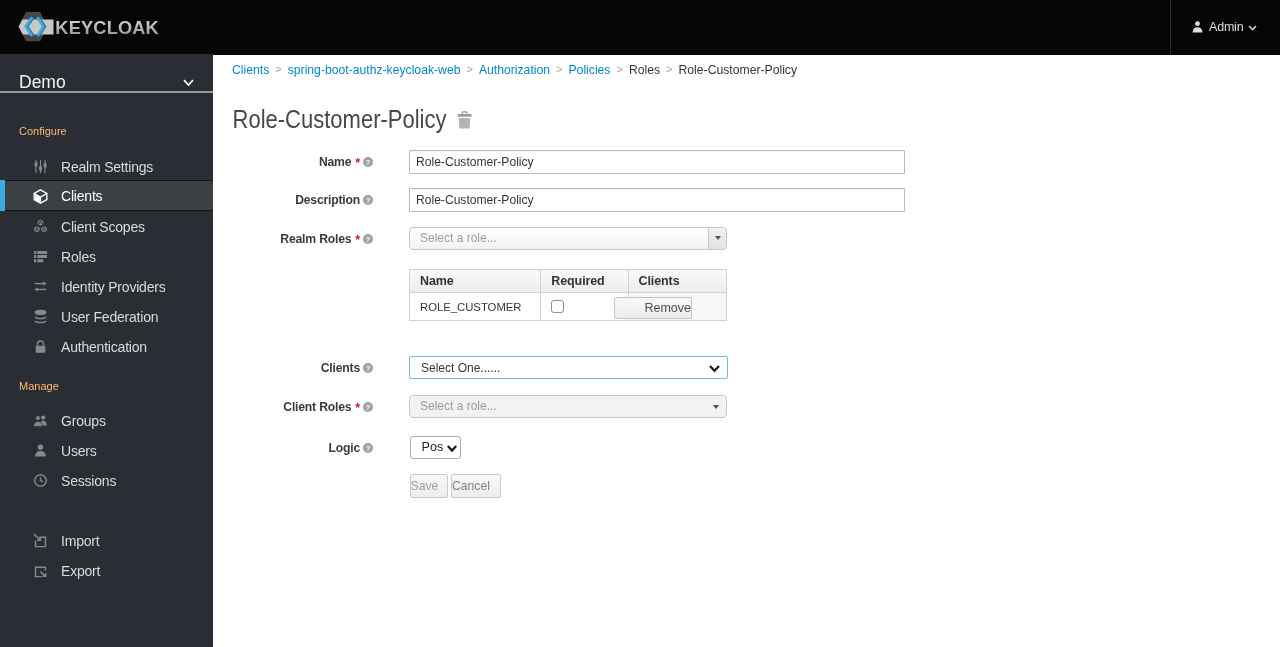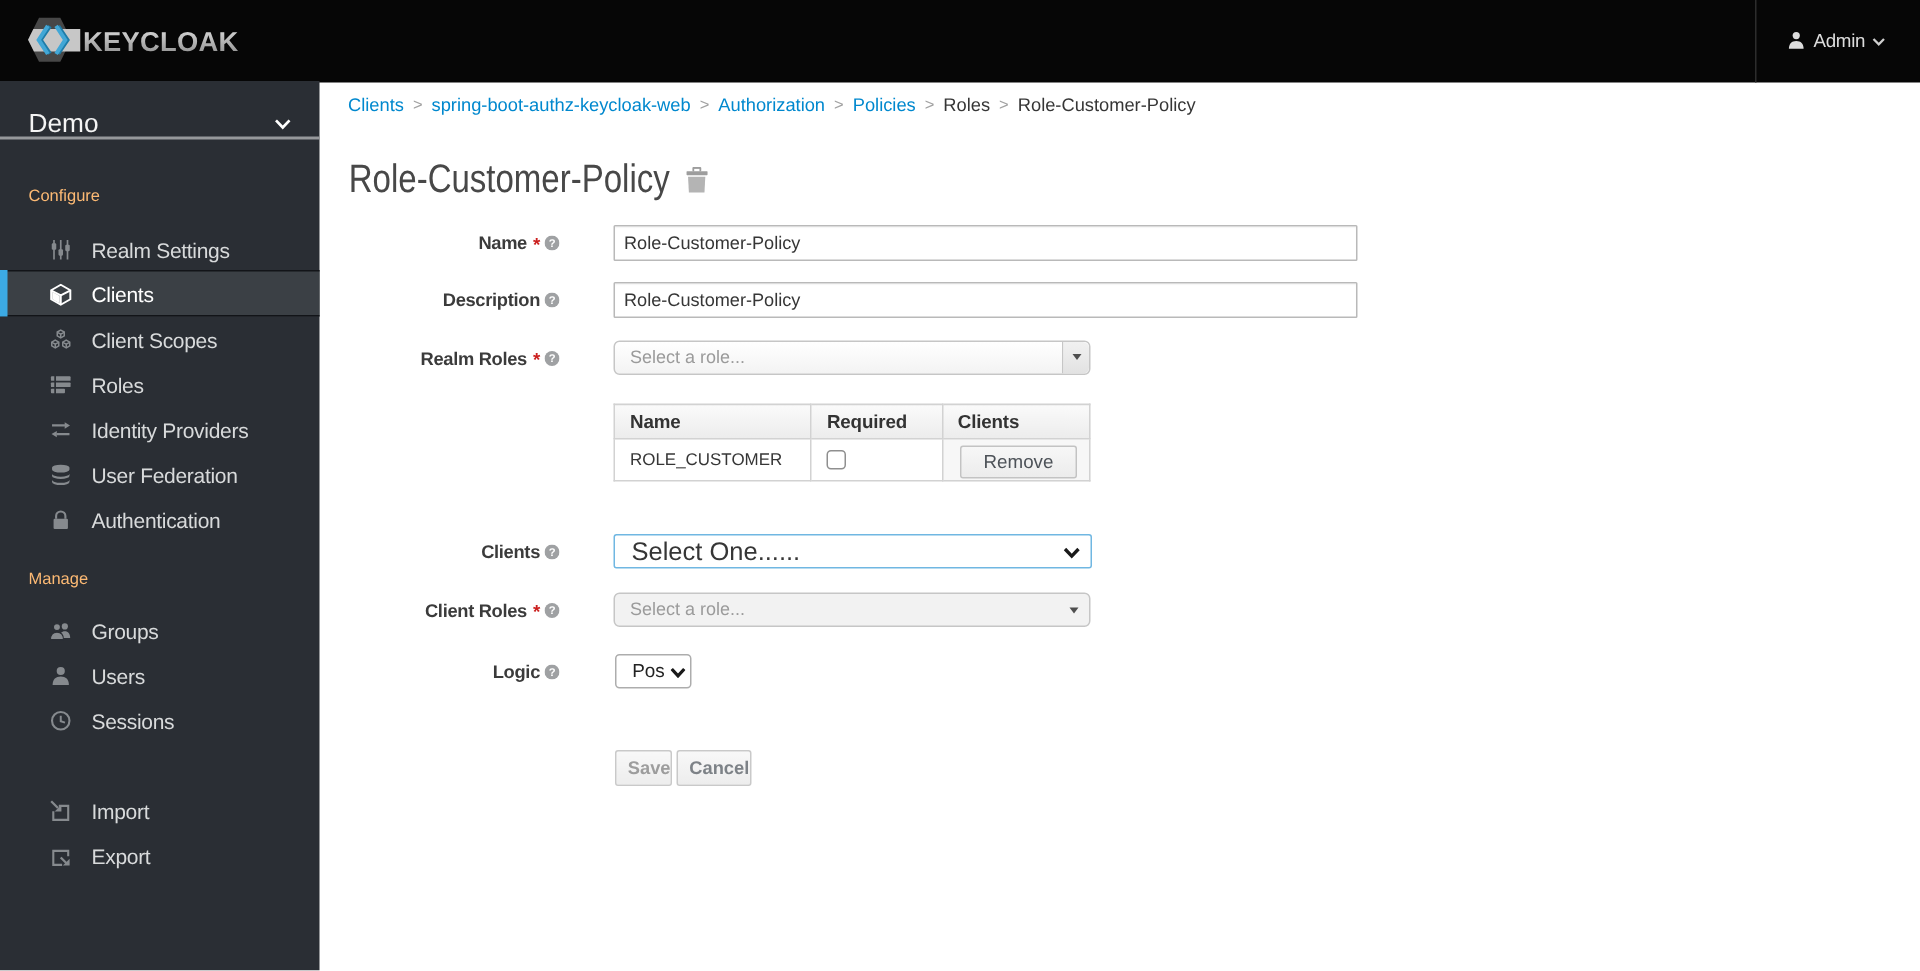--- a/index.html
+++ b/index.html
@@ -31,28 +31,28 @@
 .txtin{position:absolute;left:409px;width:496px;height:24px;border:1px solid #b9b9b9;border-radius:1px;font-size:12.1px;color:#363636;line-height:22px;padding-left:6px;background:#fff;box-shadow:inset 0 1px 1px rgba(0,0,0,.04)}
 .sel2{position:absolute;left:409px;width:318px;height:23px;border:1px solid #c6c6c6;border-radius:4px;background:linear-gradient(#fff,#f3f3f3);font-size:12px;color:#9b9b9b;line-height:21px;padding-left:10px}
 .sel2 .btn{position:absolute;right:0;top:0;width:18px;height:21px;border-left:1px solid #c6c6c6;border-radius:0 4px 4px 0;background:linear-gradient(#f1f1f1,#e2e2e2)}
 .sel2 .tri{position:absolute;right:6px;top:8px;width:0;height:0;border-left:3.5px solid transparent;border-right:3.5px solid transparent;border-top:4.5px solid #4f4f4f}
 .sel2.dis{background:#f2f2f2}
 
 #rtable{position:absolute;left:409px;top:269px;width:318px;border-collapse:collapse}
 #rtable th{height:23px;background:linear-gradient(#fafafa,#ececec);border:1px solid #d2d2d2;font-size:12.5px;letter-spacing:-0.1px;color:#333;text-align:left;padding-left:10px;font-weight:bold}
 #rtable td{height:28px;border:1px solid #d2d2d2;font-size:11.3px;color:#363636;padding-left:10px}
 #cbx{position:absolute;left:551px;top:300px;width:13px;height:13px;border:1px solid #8f8f8f;border-radius:3px;background:#fff}
-#removebtn{position:absolute;left:640px;top:297px;width:78px;height:21.5px;border:1px solid #c3c3c3;border-radius:2px;background:linear-gradient(#f7f7f7,#ececec);font-size:12.5px;color:#4d5258;text-align:center;line-height:20px}
-
-#clientsel{position:absolute;left:409px;top:355.5px;width:318.5px;height:23.5px;border:1px solid #70b7e2;border-radius:2px;background:#fff;font-size:17px;color:#363636;line-height:22px;padding-left:11px}
+#removebtn{position:absolute;left:614px;top:297px;width:78px;height:21.5px;border:1px solid #c3c3c3;border-radius:2px;background:linear-gradient(#f7f7f7,#ececec);font-size:12.5px;color:#4d5258;text-align:right;line-height:20px}
+
+#clientsel{position:absolute;left:409px;top:355.5px;width:318.5px;height:23.5px;border:1px solid #70b7e2;border-radius:2px;background:#fff;font-size:12px;color:#363636;line-height:22px;padding-left:11px}
 #clientsel svg{position:absolute;right:7px;top:8px}
 
 #logicsel{position:absolute;left:409.5px;top:435.5px;width:51px;height:23px;border:1px solid #adadad;border-radius:3px;background:#fff;font-size:12.6px;color:#222;line-height:21px;padding-left:11px}
 #logicsel svg{position:absolute;right:3px;top:8px}
-.pfbtn{position:absolute;top:500px;height:23.5px;border:1px solid #c9c9c9;border-radius:2px;background:linear-gradient(#f8f8f8,#ededed);font-size:12.2px;font-weight:bold;text-align:right;line-height:22px}
+.pfbtn{position:absolute;top:474px;height:23.5px;border:1px solid #c9c9c9;border-radius:2px;background:linear-gradient(#f8f8f8,#ededed);font-size:12.2px;font-weight:normal;text-align:left;line-height:22px}
 #savebtn{left:409.5px;width:38.5px;color:#9d9d9d}
 #cancelbtn{left:451px;width:49.5px;color:#7d8287}
 .qi{flex:0 0 auto}
 </style></head>
 <body>
 
 <div id="topbar">
 <svg id="kclogo" style="position:absolute;left:17px;top:9px" width="160" height="36" viewBox="0 0 160 36">
  <defs>
         <linearGradient id="ktg" x1="0" y1="0" x2="0" y2="1">

